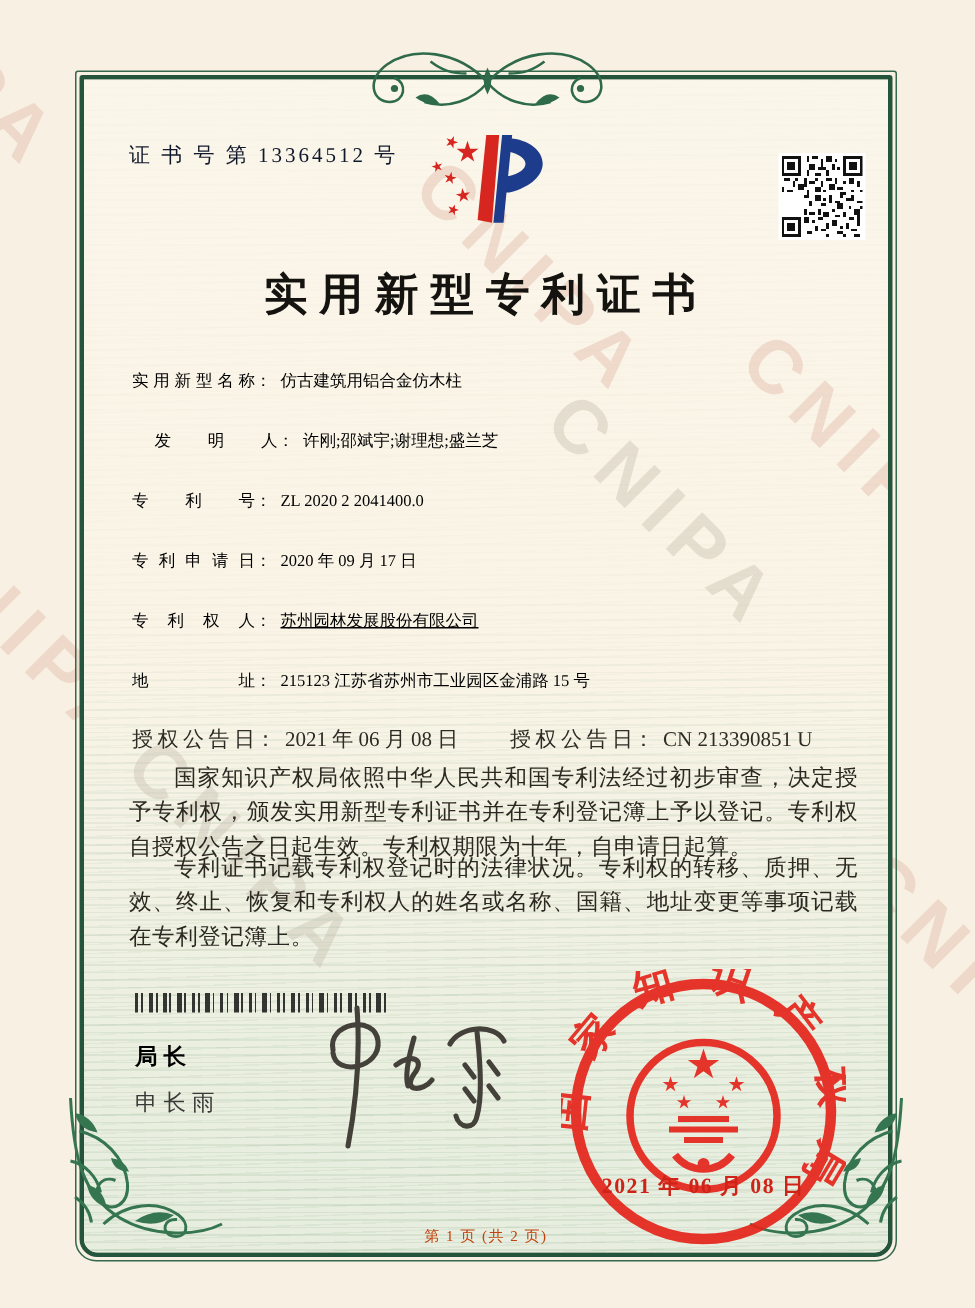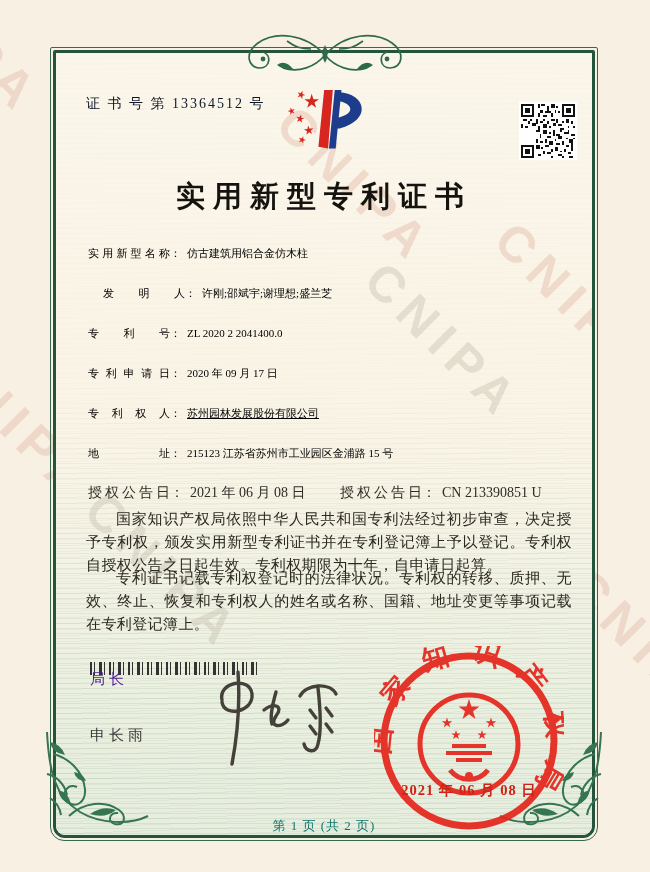--- a/index.html
+++ b/index.html
@@ -58,31 +58,31 @@
   .para{
     left:86px;width:486px;font-size:15px;line-height:1.52;color:#2b2821;
     text-indent:2em;text-align:justify;letter-spacing:.4px;
   }
   .barcode{
     left:90px;top:662px;width:168px;height:13px;opacity:.88;
     background-image:repeating-linear-gradient(90deg,
       #1b1b1b 0 2px,transparent 2px 4px,#1b1b1b 4px 5px,transparent 5px 9px,
       #1b1b1b 9px 12px,transparent 12px 14px,#1b1b1b 14px 15px,transparent 15px 19px);
   }
-  .sig-title{left:90px;top:670px;font-size:15px;color:#4c1d95;letter-spacing:4px;
-    font-family:"Liberation Sans","DejaVu Sans",sans-serif;}
+  .sig-title{left:90px;top:695px;font-size:15px;color:#000000;letter-spacing:4px;
+    font-family:"Liberation Sans","DejaVu Sans",sans-serif;font-weight:bold;}
   .sig-name{left:90px;top:726px;font-size:15px;color:#3a3a38;letter-spacing:4px;
     font-family:"Liberation Sans","DejaVu Sans",sans-serif;}
   .signature-svg{left:192px;top:666px;z-index:5;}
   .seal-svg{left:374px;top:646px;z-index:5;opacity:.93;}
   .seal-date{
     left:374px;top:781px;width:190px;text-align:center;z-index:6;
     font-size:14.5px;color:#cf2318;letter-spacing:1px;font-weight:600;
   }
-  .footer{left:50px;top:817px;width:548px;text-align:center;font-size:13px;color:#0f766e;letter-spacing:1px;}
+  .footer{left:50px;top:817px;width:548px;text-align:center;font-size:10px;color:#c2410c;letter-spacing:1px;}
   .qr{left:519px;top:102px;width:58px;height:58px;background:#fff;padding:2px;box-sizing:border-box;}
   .logo{left:280px;top:84px;}
 </style>
 </head>
 <body>
 
 <div class="wm pink" style="left:-90px;top:-60px;">CNIPA</div>
 <div class="wm pink" style="left:-35px;top:330px;">CNIPA</div>
 <div class="wm pink" style="left:598px;top:556px;">CNIPA</div>
 

